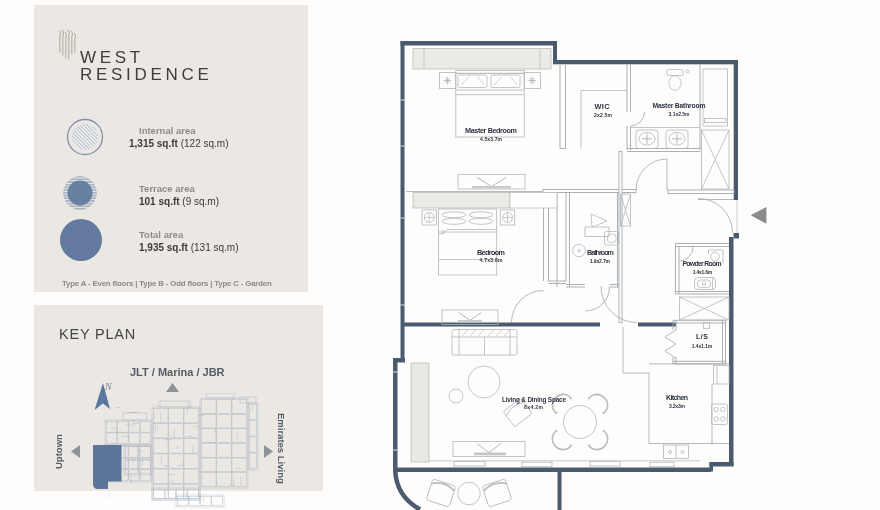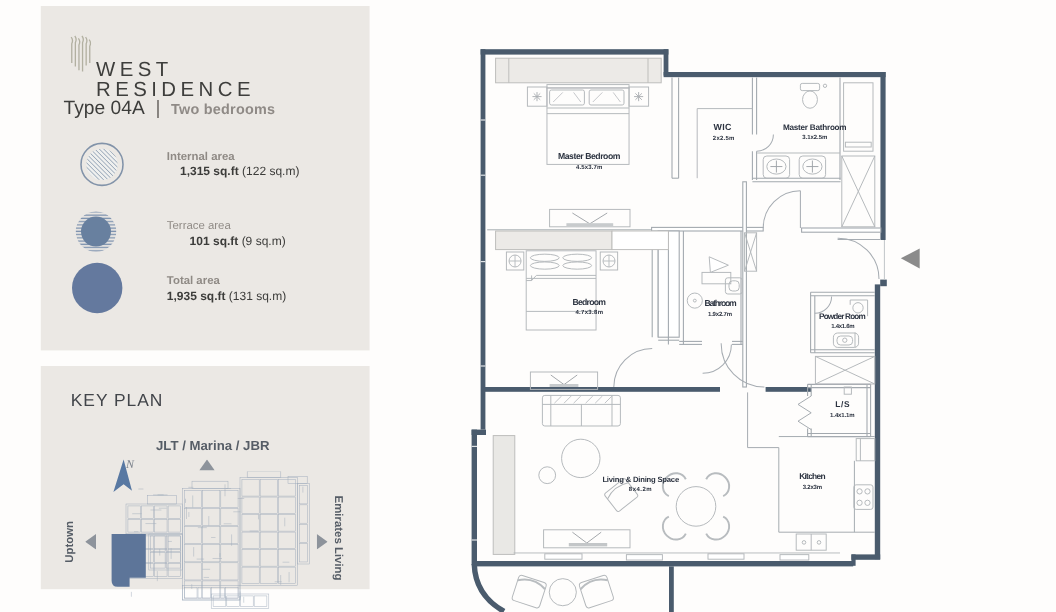--- a/index.html
+++ b/index.html
@@ -1,20 +1,20 @@
 <!DOCTYPE html>
 <html><head>
 <meta charset="utf-8">
 <style>
   html,body{margin:0;padding:0;}
   body{width:880px;height:510px;background:#fefdfc;font-family:"Liberation Sans",sans-serif;overflow:hidden;}
   .page{position:relative;width:880px;height:510px;}
   .panel{position:absolute;left:34px;width:274px;background:#ebe8e4;}
   #p1{top:5px;height:287px;}
-  #p2{top:305px;height:186px;}
+  #p2{top:305px;height:186px;padding-left:15px;}
   .abs{position:absolute;}
 </style>
 </head>
 <body>
 <div class="page">
 
 <div class="panel" id="p1">
 
  <svg class="abs" style="left:24px;top:24px" width="18" height="34" viewBox="0 0 18 34">
    <g fill="none" stroke="#b2b0a1" stroke-width="1.1">
@@ -22,60 +22,60 @@
    <path d="M4.3,1 q2,2.5 0.5,5.5 l0,20"></path>
    <path d="M7.3,3 q2,2.5 0.5,5.5 l0,21"></path>
    <path d="M10.3,1 q2,2.5 0.5,5.5 l0,24"></path>
    <path d="M13.3,2 q2,2.5 0.5,5.5 l0,18"></path>
    <path d="M16.3,4 q2,2.5 0.5,5.5 l0,14"></path>
    </g>
  </svg>
 
  <div class="abs" style="left:46px;top:29px;font-size:17px;letter-spacing:3.7px;color:#3e3e3c;line-height:16.5px;margin-top:16px;">WEST<br>RESIDENCE</div>
 
- <div class="abs" style="left:19px;top:77px;font-size:16px;color:#3d3d3b;">Type 04A&nbsp; <span style="color:#6e6a66;">|</span>&nbsp; <span style="font-size:12px;font-weight:bold;color:#8f8a86;letter-spacing:.2px;">Two bedrooms</span></div>
 
  <svg class="abs" style="left:31px;top:112px" width="40" height="40" viewBox="0 0 40 40">
    <circle cx="20" cy="20" r="17.5" fill="none" stroke="#8293a9" stroke-width="1.3"></circle>
    <defs>
           <pattern id="hd" width="2.6" height="2.6" patternTransform="rotate(135)" patternUnits="userSpaceOnUse">
             <rect width="2.6" height="2.6" fill="#eff0ef"></rect>
             <line x1="0" y1="0" x2="0" y2="2.6" stroke="#71869f" stroke-width="0.9"></line>
           </pattern>
         </defs>
    <circle cx="20" cy="20" r="13" fill="url(#hd)"></circle>
  </svg>
 
  <div class="abs" style="left:105px;top:120px;font-size:9.5px;font-weight:bold;color:#8f8a85;">Internal area</div>
- <div class="abs" style="left:116px;top:133px;font-size:10px;color:#3c3c3a;"><b>1,315 sq.ft</b> (122 sq.m)</div>
+ <div class="abs" style="left:95px;top:133px;font-size:10px;color:#3c3c3a;"><b>1,315 sq.ft</b> (122 sq.m)</div>
 
  <svg class="abs" style="left:26px;top:168px" width="40" height="40" viewBox="0 0 40 40">
    <defs>
           <pattern id="hh" width="4" height="2.7" patternUnits="userSpaceOnUse">
             <rect width="4" height="2.7" fill="#ebe8e4"></rect>
             <line x1="0" y1="0.9" x2="4" y2="0.9" stroke="#7e93af" stroke-width="1.1"></line>
           </pattern>
           <clipPath id="cc">
             <circle cx="20" cy="20" r="17"></circle>
           </clipPath>
         </defs>
    <circle cx="20" cy="20" r="17" fill="url(#hh)" clip-path="url(#cc)"></circle>
    <circle cx="20" cy="20" r="12.5" fill="#68809f"></circle>
  </svg>
 
- <div class="abs" style="left:105px;top:178px;font-size:9.5px;font-weight:normal;color:#8f8a85;">Terrace area</div>
- <div class="abs" style="left:105px;top:191px;font-size:10px;color:#3c3c3a;margin-left:19px;"><b>101 sq.ft</b> (9 sq.m)</div>
+ <div class="abs" style="left:105px;top:178px;font-size:9.5px;font-weight:bold;color:#8f8a85;">Terrace area</div>
+ <div class="abs" style="left:105px;top:191px;font-size:10px;color:#3c3c3a;"><b>101 sq.ft</b> (9 sq.m)</div>
 
  <svg class="abs" style="left:25px;top:213px" width="44" height="44" viewBox="0 0 44 44">
    <circle cx="22" cy="22" r="21" fill="#64799e"></circle>
  </svg>
 
  <div class="abs" style="left:105px;top:224px;font-size:9.5px;font-weight:bold;color:#8f8a85;text-align:right;">Total area</div>
  <div class="abs" style="left:105px;top:237px;font-size:10px;color:#3c3c3a;"><b>1,935 sq.ft</b> (131 sq.m)</div>
 
+ <div class="abs" style="left:28px;top:274px;font-size:7.8px;font-weight:bold;color:#8e8984;letter-spacing:-0.15px;">Type A - Even floors | Type B - Odd floors | Type C - Garden</div>
 </div>
 
 <div class="panel" id="p2">
 
  <div class="abs" style="left:25px;top:21px;font-size:14.5px;letter-spacing:0.8px;color:#42454a;">KEY PLAN</div>
 
  <div class="abs" style="left:96px;top:61px;font-size:11px;font-weight:bold;color:#565d66;">JLT / Marina / JBR</div>
 
  <svg class="abs" style="left:132px;top:78px" width="13" height="9" viewBox="0 0 13 9">
         <polygon points="6.5,0 13,9 0,9" fill="#8d939b"></polygon>

